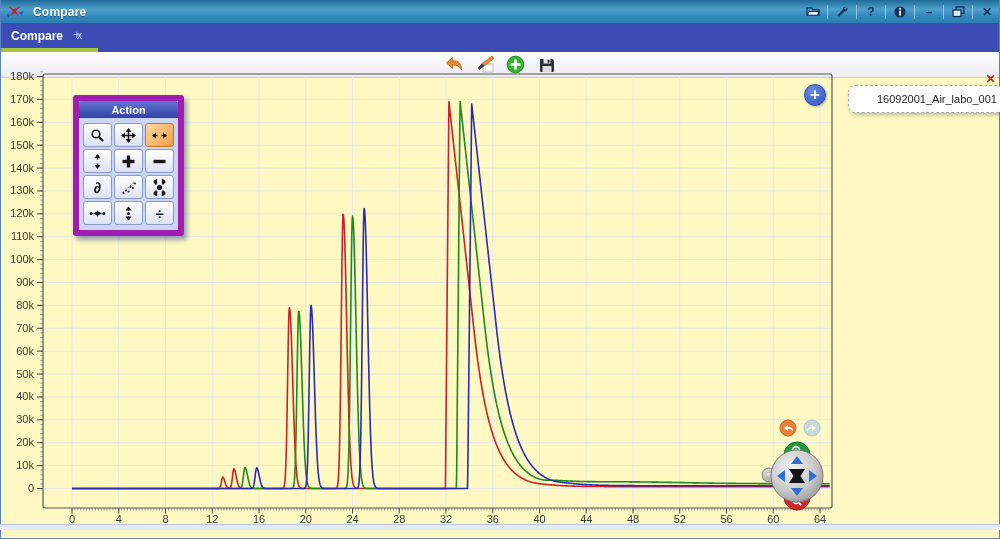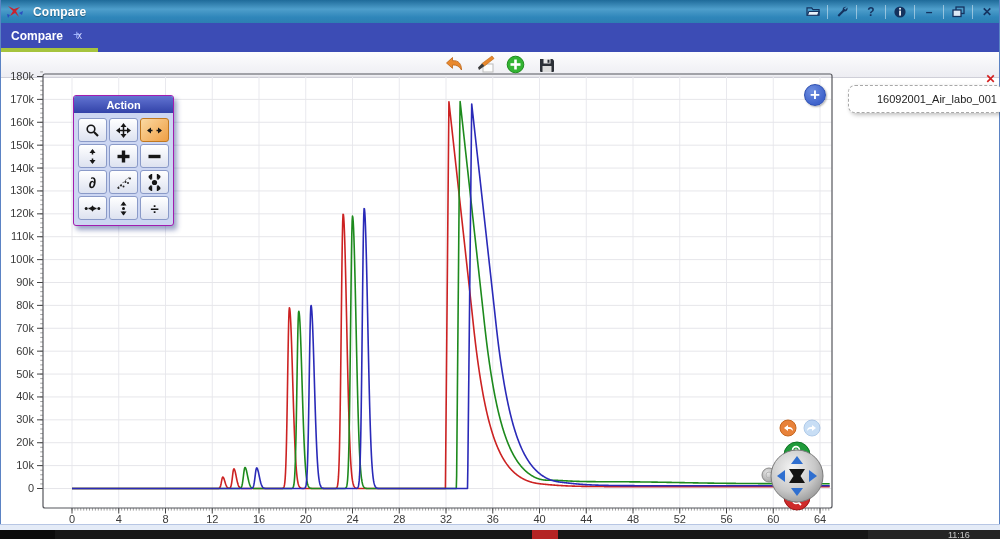--- a/index.html
+++ b/index.html
@@ -1,16 +1,16 @@
 <!DOCTYPE html>
 <html><head>
 <meta charset="utf-8">
 <style>
   html,body{margin:0;padding:0;background:#9aa7b8;font-family:"Liberation Sans",sans-serif;}
-  .window{position:relative;width:1000px;height:539px;background:#ffffff;overflow:hidden;
+  .window{position:relative;width:1000px;height:539px;background:#fef9c3;overflow:hidden;
           box-shadow:inset 0 0 0 1px #5b83c4;}
   
   .titlebar{position:absolute;left:1px;top:0;right:1px;height:23px;
     background:linear-gradient(180deg,#1f6b9a 0%,#4e9ecb 40%,#2f86ba 75%,#2c7fb2 100%);
     display:flex;align-items:center;color:#fff;}
   .app-logo{width:22px;height:16px;margin-left:4px;}
   .win-title{font-size:12px;font-weight:bold;margin-left:6px;letter-spacing:.2px;
     text-shadow:0 1px 1px rgba(0,0,0,.35);}
   .tb-right{margin-left:auto;display:flex;align-items:center;height:100%;}
   .tb-ic{width:24px;height:18px;display:flex;align-items:center;justify-content:center;
@@ -30,21 +30,21 @@
   .tool-btn{width:22px;height:22px;display:flex;align-items:center;justify-content:center;}
   
   #chart-holder{position:absolute;left:0;top:60px;width:1000px;height:465px;}
   
   .plus-btn{position:absolute;left:804px;top:84px;width:22px;height:22px;border-radius:50%;
     background:radial-gradient(circle at 35% 30%,#6f8fe0,#3f63cc 70%);border:1px solid #2e4fb0;
     box-sizing:border-box;color:#fff;display:flex;align-items:center;justify-content:center;
     font-size:17px;font-weight:bold;line-height:0;box-shadow:1px 1px 2px rgba(0,0,0,.3);}
   
   .palette{position:absolute;left:73px;top:95px;width:99px;background:#ccd6f2;
-    border:1px solid #a21caf;border-radius:3px;box-shadow:3px 4px 5px rgba(30,50,130,.45);}
+    border:6px solid #a21caf;border-radius:3px;box-shadow:3px 4px 5px rgba(30,50,130,.45);}
   .palette-head{height:17px;background:linear-gradient(180deg,#6274d2,#3242a8);
     border-radius:2px 2px 0 0;color:#fff;font-size:11px;font-weight:bold;
     display:flex;align-items:center;justify-content:center;}
   .palette-grid{display:grid;grid-template-columns:repeat(3,29px);grid-auto-rows:24px;
     gap:2px;padding:5px;justify-content:center;}
   .pal-btn{background:linear-gradient(180deg,#ffffff,#dde2f0);border:1px solid #8a9ac8;
     border-radius:3px;display:flex;align-items:center;justify-content:center;
     font-size:13px;font-weight:bold;color:#111;box-sizing:border-box;}
   .pal-btn.selected{background:linear-gradient(135deg,#fbd9a2,#ef9f45);border-color:#c07820;}
   
@@ -354,19 +354,13 @@
       <circle cx="40" cy="60" r="26" fill="url(#sphereG)" stroke="#7a7a7a"></circle>
       <polygon points="40,40 34,48 46,48" fill="#2f6fd0"></polygon>
       <polygon points="40,80 34,72 46,72" fill="#2f6fd0"></polygon>
       <polygon points="20,60 28,54 28,66" fill="#2f6fd0"></polygon>
       <polygon points="60,60 52,54 52,66" fill="#2f6fd0"></polygon>
       <path d="M32,53 h16 l-4.5,7 4.5,7 h-16 l4.5,-7 z" fill="#141414"></path>
     </svg>
   </div>
 
   <div class="win-bottom"></div>
-  <div class="taskbar">
-    <span class="task-seg-dark"></span>
-    <span class="task-red"></span>
-    <span class="task-tray"></span>
-    <span class="task-clock">11:16</span>
-  </div>
 </div>
 
 </body></html>

